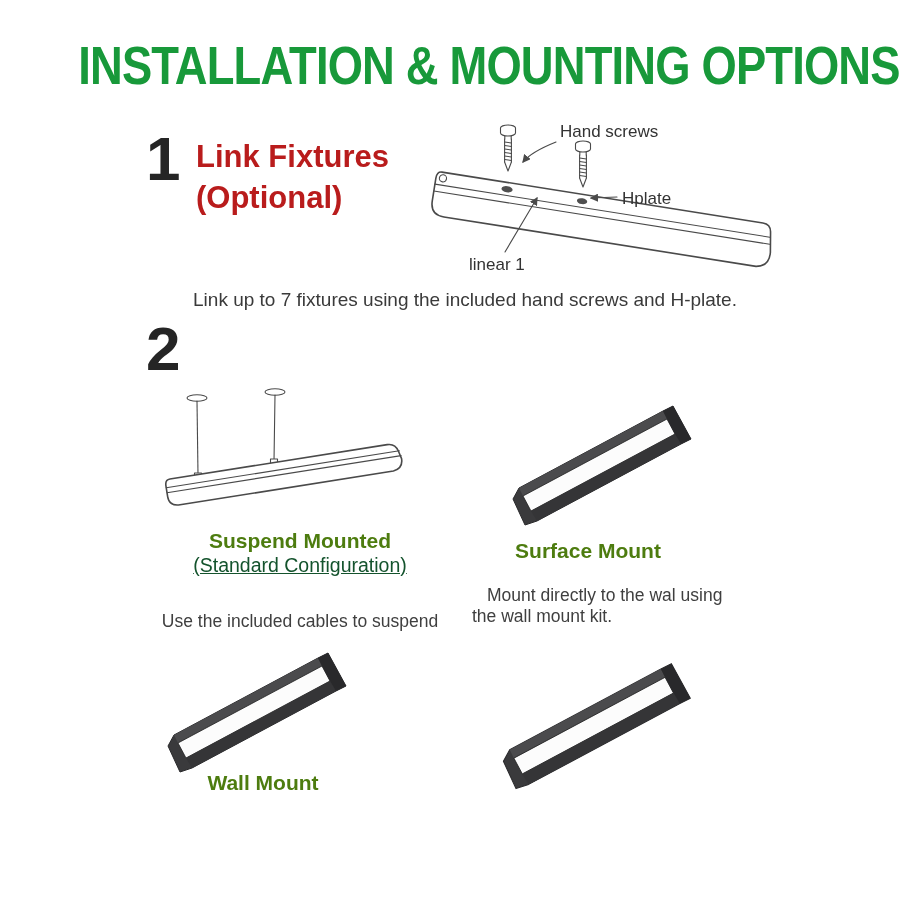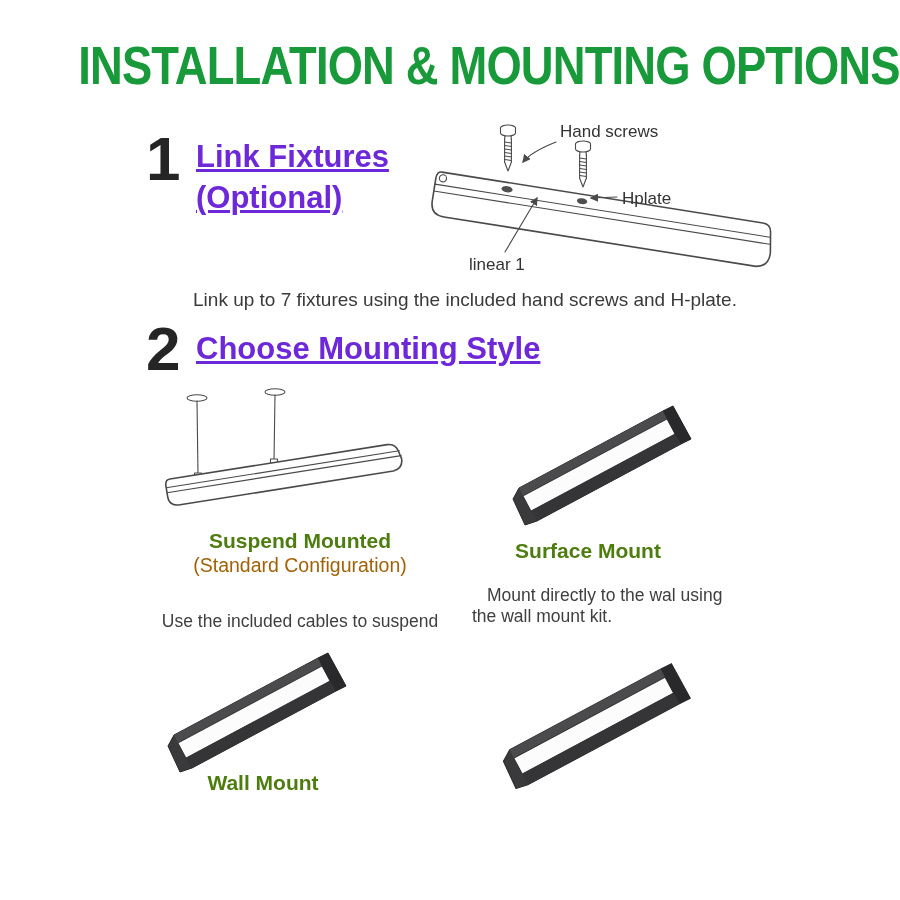--- a/index.html
+++ b/index.html
@@ -11,27 +11,27 @@
   .abs { position:absolute; }
 
   .title-wrap { top:34px; left:0; width:844px; text-align:center; }
   .title-inner {
     display:inline-block; transform:scaleX(0.84); transform-origin:50% 50%;
     font-size:54px; font-weight:700; letter-spacing:-1px; color:#18993a;
     white-space:nowrap;
   }
 
   .step-num { font-size:62px; font-weight:700; color:#252525; line-height:1; }
-  .step-head { font-size:31px; font-weight:700; color:#6d28d9; line-height:1.32;text-decoration:underline; }
+  .step-head { font-size:31px; font-weight:700; color:#b91c1c; line-height:1.32; }
 
   .caption { top:289px; left:0; width:930px; text-align:center;
     font-size:19px; color:#3a3a3a; }
 
   .opt-title { font-size:21px; font-weight:700; color:#4d7c0f; text-align:center; }
-  .opt-sub   { font-size:19.5px; color:#a16207; text-align:center; }
+  .opt-sub   { font-size:19.5px; color:#14532d; text-align:center;text-decoration:underline; }
   .opt-desc  { font-size:17.5px; color:#3f3f3f; line-height:1.2; }
   .center    { text-align:center;margin-top:20px; }
 
   .footer { top:840px; left:0; width:900px; text-align:center;
     font-size:20.5px; font-weight:700; color:#2c2c2c; letter-spacing:0.2px;
     white-space:nowrap; }
   .footer .sep { color:#8f8f8f; font-weight:400; padding:0 13px; }
 
   svg { display:block; }
   svg text { font-family:"Liberation Sans", sans-serif; fill:#333333; }
@@ -94,21 +94,20 @@
     <path class="lineart thin" d="M131,37 Q106,47 98,57" marker-end="url(#ah1)"></path>
     <text x="197" y="99" font-size="17">Hplate</text>
     <path class="lineart thin" d="M192,92 L166,93" marker-end="url(#ah1)"></path>
     <text x="44" y="165" font-size="17">linear 1</text>
     <path class="lineart thin" d="M80,147 L112,93" marker-end="url(#ah1)"></path>
   </svg>
 
   <div class="abs caption">Link up to 7 fixtures using the included hand screws and H-plate.</div>
 
   <div class="abs step-num" style="left:146px; top:318px;">2</div>
-  <div class="abs step-head" style="left:196px; top:329px;">Choose Mounting Style</div>
 
   <svg class="abs" style="left:152px; top:372px;" width="312" height="152" viewBox="0 0 312 152">
     <g class="lineart thin">
       <ellipse cx="45" cy="26" rx="10" ry="3.2" fill="#ffffff"></ellipse>
       <line x1="45" y1="29" x2="46" y2="103"></line>
       <rect x="42.5" y="101" width="7" height="6.5" fill="#ffffff"></rect>
       <ellipse cx="123" cy="20" rx="10" ry="3.2" fill="#ffffff"></ellipse>
       <line x1="123" y1="23" x2="122" y2="89"></line>
       <rect x="118.5" y="87" width="7" height="6.5" fill="#ffffff"></rect>
     </g>

